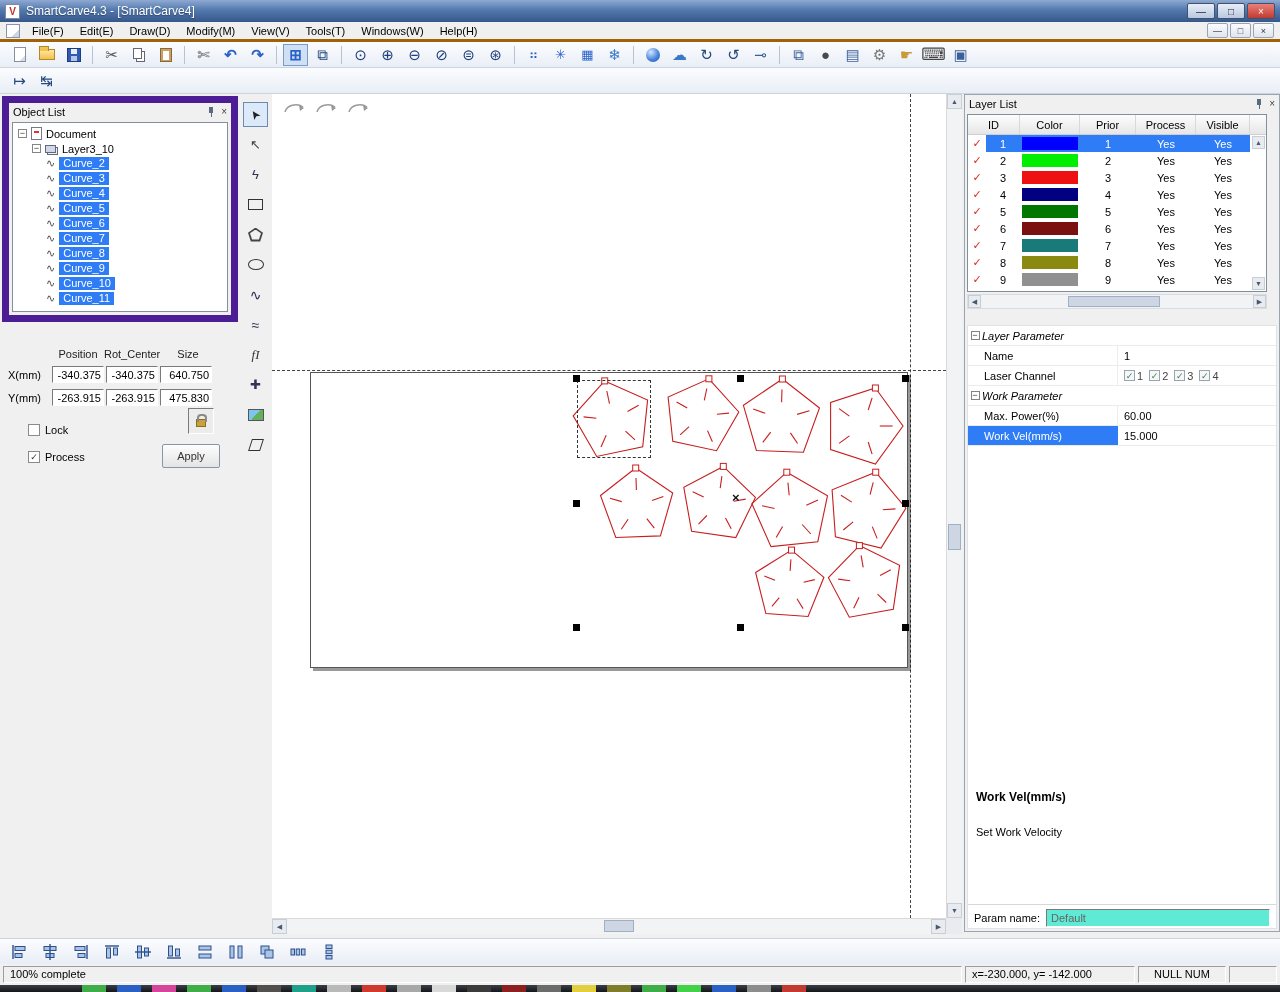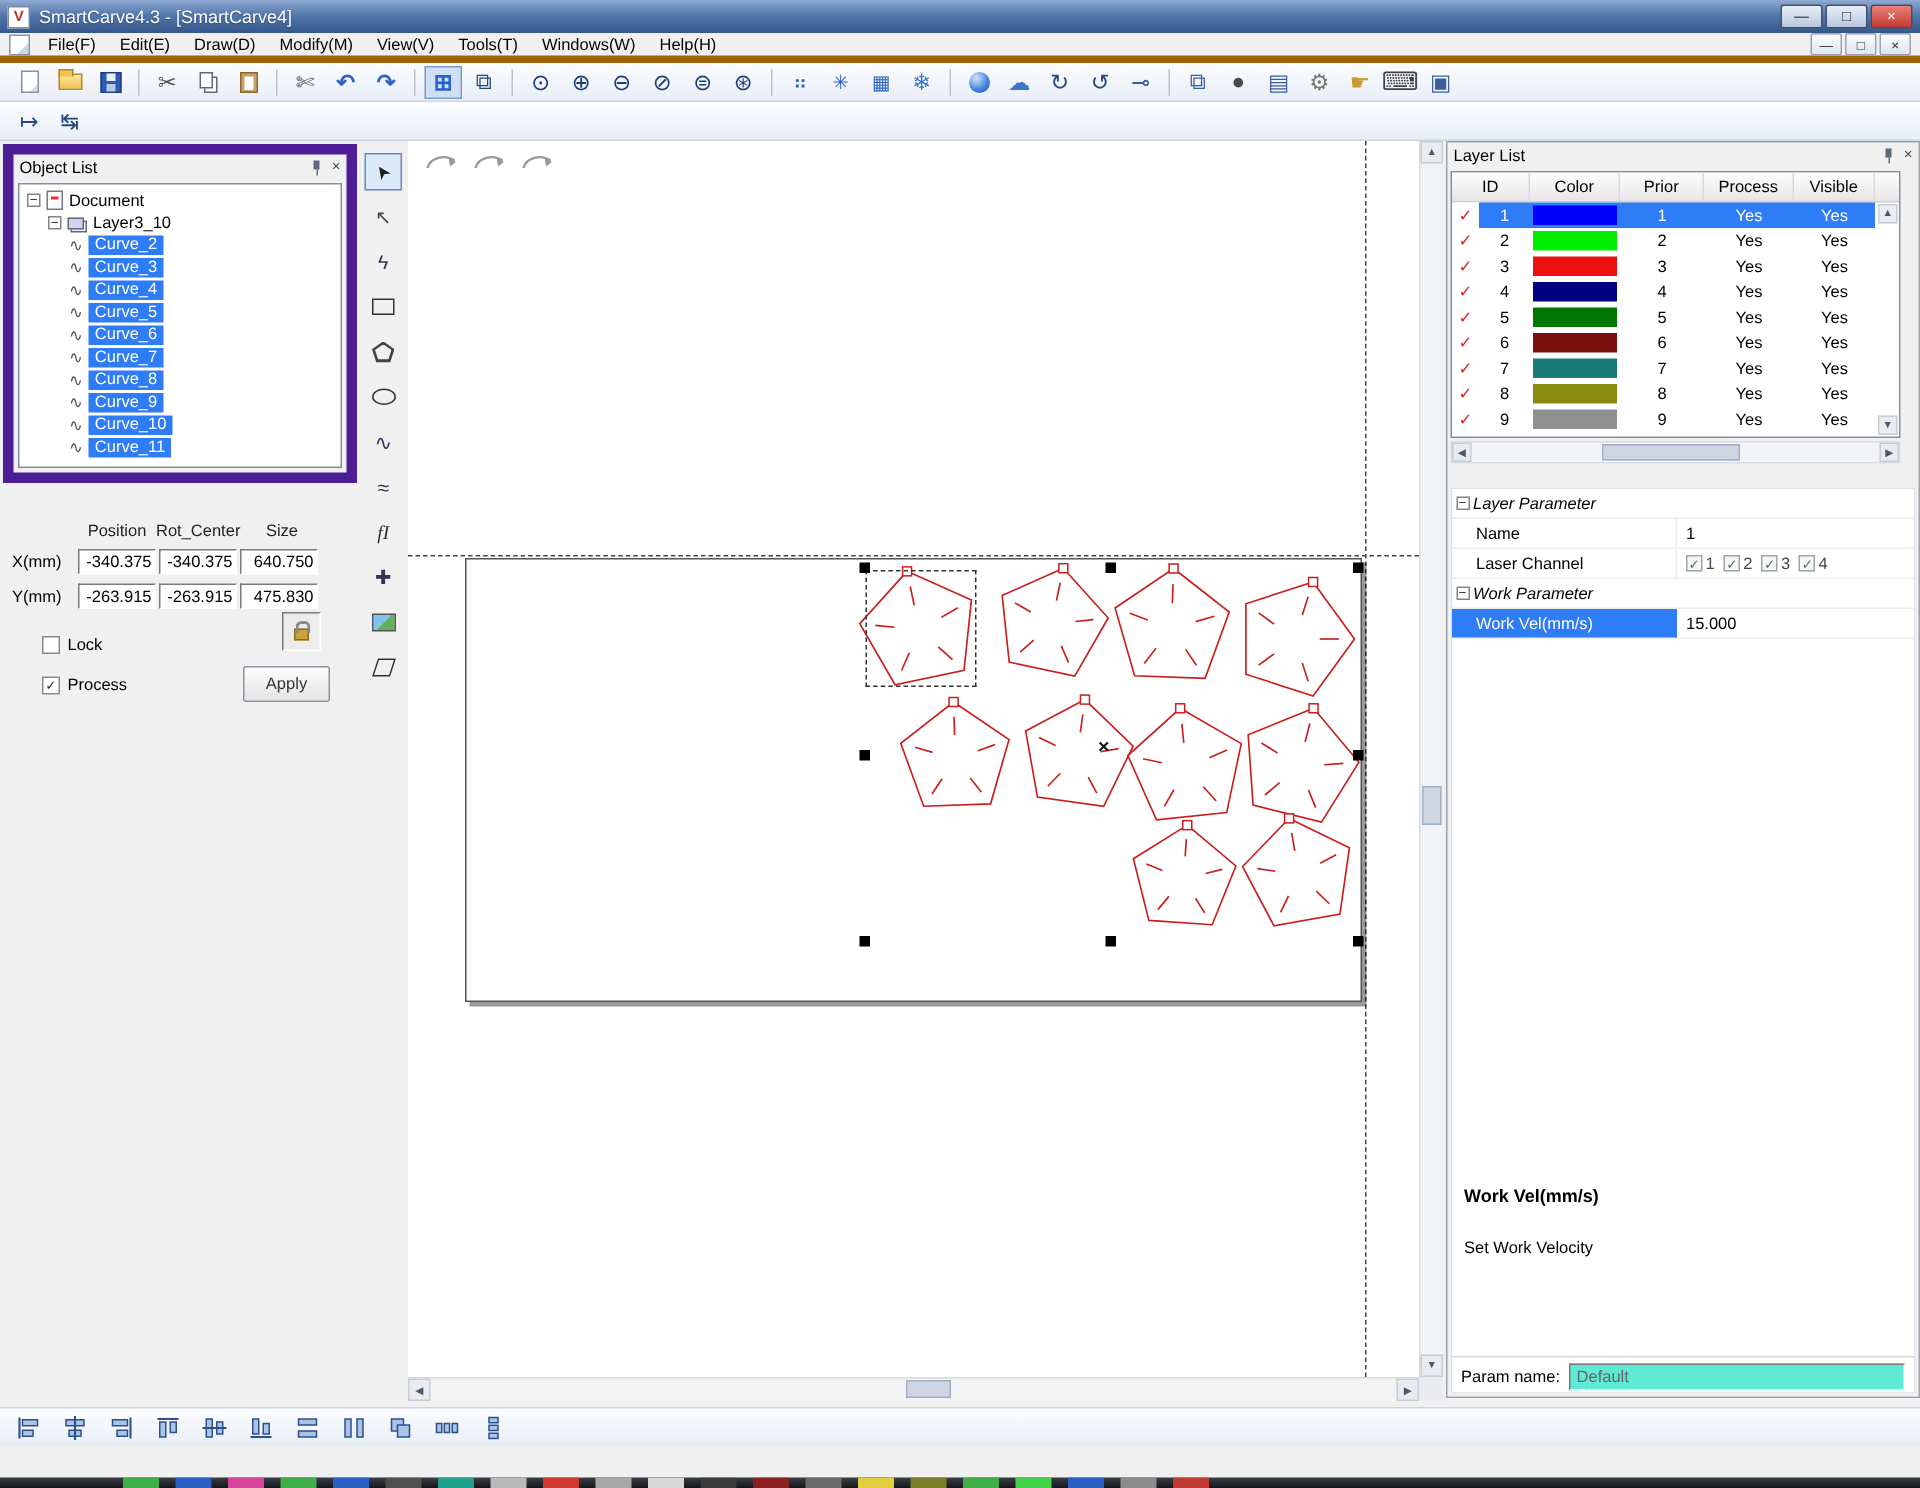--- a/index.html
+++ b/index.html
@@ -8,21 +8,21 @@
 
   
   .titlebar{position:absolute;left:0;top:0;width:100%;height:22px;background:linear-gradient(180deg,#8fa9d2,#5379ae 45%,#36578a);display:flex;align-items:center;padding:0 5px;color:#fff;}
   .app-icon{width:15px;height:15px;background:#fff;border:1px solid #7d8aa0;color:#c03030;font-weight:bold;font-size:10px;display:flex;align-items:center;justify-content:center;margin-right:6px;flex:none;}
   .win-title{font-size:12px;text-shadow:0 1px 1px rgba(0,0,0,.35);}
   .win-btns{margin-left:auto;display:flex;gap:2px;}
   .wbtn{width:28px;height:16px;display:flex;align-items:center;justify-content:center;font-size:10px;color:#223;background:linear-gradient(#e7eef8,#b9c8de);border:1px solid #40526e;border-radius:2px;}
   .wbtn.close{background:linear-gradient(#e98079,#c13b30);color:#fff;}
 
   
-  .menubar{position:absolute;left:0;top:22px;width:100%;height:20px;background:#f0f0f0;border-bottom:5px solid #a16207;display:flex;align-items:center;padding:0 2px;}
+  .menubar{position:absolute;left:0;top:22px;width:100%;height:20px;background:#f0f0f0;border-bottom:3px solid #a16207;display:flex;align-items:center;padding:0 2px;}
   .mdi-doc-icon{width:14px;height:14px;margin:0 4px;background:linear-gradient(135deg,#fff 70%,#cdd6e4 70%);border:1px solid #8a96a8;flex:none;}
   .menu-item{padding:3px 8px;cursor:default;}
   .mdi-controls{margin-left:auto;display:flex;gap:2px;margin-right:4px;}
   .mbtn{width:21px;height:15px;display:flex;align-items:center;justify-content:center;font-size:9px;color:#333;background:linear-gradient(#fbfcfe,#dfe5ee);border:1px solid #98a4b5;border-radius:2px;}
 
   
   .toolbar{position:absolute;left:0;width:100%;background:linear-gradient(#fbfcfe,#e9eef6);border-bottom:1px solid #ccd4e0;display:flex;align-items:center;padding:0 6px;}
   #toolbar1{top:42px;height:26px;}
   #toolbar2{top:68px;height:26px;}
   .tb-btn{width:25px;height:22px;display:flex;align-items:center;justify-content:center;margin:0 1px;color:#24497f;font-size:15px;position:relative;}
@@ -738,20 +738,25 @@
               <span>4</span>
             </span>
         </span>
       </div>
       <div class="pg-row">
         <span class="pg-gut">
             <span class="expander">−</span>
           </span>
         <span class="pg-sec-label">Work Parameter</span>
       </div>
+      <div class="pg-row">
+        <span class="pg-gut"></span>
+        <span class="pg-label">Max. Power(%)</span>
+        <span class="pg-value">60.00</span>
+      </div>
       <div class="pg-row selected">
         <span class="pg-gut"></span>
         <span class="pg-label">Work Vel(mm/s)</span>
         <span class="pg-value">15.000</span>
       </div>
 
       <div class="help-title">Work Vel(mm/s)</div>
       <div class="help-text">Set Work Velocity</div>
       <div class="param-row">
         <span>Param name:</span>
@@ -832,20 +837,26 @@
         <span class="align-btn">
           <svg width="18" height="18" viewBox="0 0 18 18">
             <rect x="6" y="2" width="6" height="3.5"></rect>
             <rect x="6" y="7.2" width="6" height="3.5"></rect>
             <rect x="6" y="12.5" width="6" height="3.5"></rect>
           </svg>
         </span>
       </span>
     </div>
 
+  <div class="statusbar">
+    <span class="sb-cell sb-main">100% complete</span>
+    <span class="sb-cell sb-coords">x=-230.000, y= -142.000</span>
+    <span class="sb-cell sb-null">NULL NUM</span>
+    <span class="sb-cell sb-extra"></span>
+  </div>
 
   <div class="taskbar" id="taskbar">
       <span class="tb-tile" style="background: rgb(63, 174, 73);"></span>
       <span class="tb-tile" style="background: rgb(42, 95, 196);"></span>
       <span class="tb-tile" style="background: rgb(214, 68, 156);"></span>
       <span class="tb-tile" style="background: rgb(63, 174, 73);"></span>
       <span class="tb-tile" style="background: rgb(42, 95, 196);"></span>
       <span class="tb-tile" style="background: rgb(81, 80, 78);"></span>
       <span class="tb-tile" style="background: rgb(31, 160, 137);"></span>
       <span class="tb-tile" style="background: rgb(185, 185, 185);"></span>

